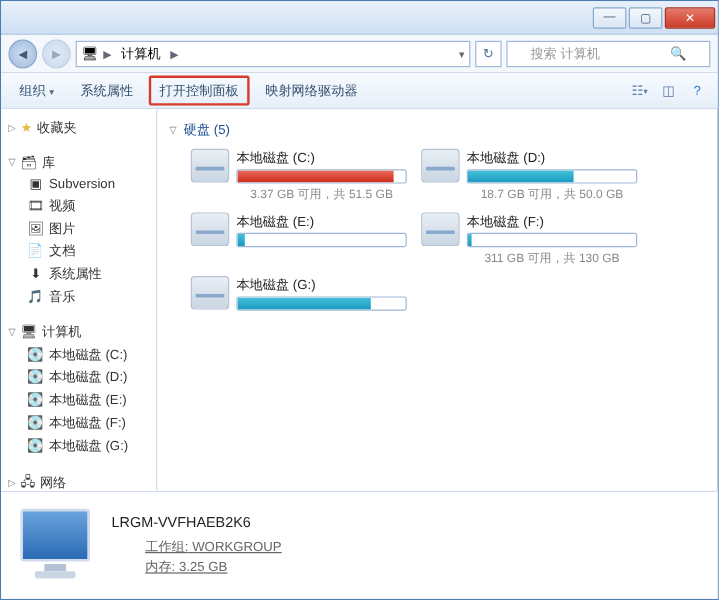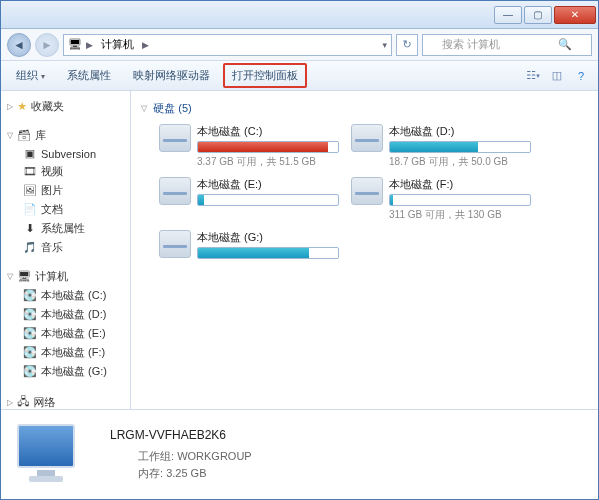--- a/index.html
+++ b/index.html
@@ -35,28 +35,28 @@
   .grouphdr .disc{color:#888; font-size:8px;}
   .drives{ display:flex; flex-wrap:wrap; gap:8px 12px; padding:4px 0 10px 18px;}
   .drive{ width:180px; display:flex; gap:6px; align-items:flex-start;}
   .drvicon{ width:32px; height:28px; flex:none; background:linear-gradient(#e8eef4,#cad6e3); border:1px solid #b3c2d4; border-radius:3px; position:relative;}
   .drvicon::after{content:""; position:absolute; left:3px; right:3px; top:14px; height:3px; background:#8aa8cc; border-radius:1px;}
   .drvbody{ flex:1;}
   .drvname{ color:#222; margin-bottom:2px;}
   .bar{ height:12px; border:1px solid #9fb8d8; background:#fff; border-radius:2px; overflow:hidden; margin-bottom:2px;}
   .barfill{ height:100%; background:linear-gradient(#43c1da,#1a9ac0);}
   .barfill.red{ background:linear-gradient(#e86a5a,#cc2b18);}
-  .drvinfo{ color:#888; font-size:10px;}
-  .details{ border-top:1px solid #d0dceb; height:90px; display:flex; align-items:center; padding:6px 10px; gap:29px; background:#fff;}
+  .drvinfo{ color:#888; font-size:10px;text-align:center;}
+  .details{ border-top:1px solid #d0dceb; height:90px; display:flex; align-items:center; padding:6px 10px; gap:12px; background:#fff;}
   .compimg{ width:70px; height:70px; position:relative;}
   .monitor{ position:absolute; left:6px; top:4px; width:58px; height:44px; background:linear-gradient(#6aa3dd,#2a6ab5); border:2px solid #d0dceb; border-radius:3px;}
   .monstand{position:absolute;left:26px;top:50px;width:18px;height:6px;background:#b3c2d4;}
   .monbase{position:absolute;left:18px;top:56px;width:34px;height:6px;background:#cad6e3;border-radius:2px;}
   .detbody .cname{ color:#222; font-size:12px; margin-bottom:6px;}
-  .detrow{ color:#666; padding-left:28px; line-height:1.5;}
+  .detrow{ color:#666; padding-left:28px; line-height:1.5;text-decoration:underline;}
 </style>
 </head>
 <body>
 
 <div class="window">
 
   <div class="titlebar">
     <div class="tbtn">―</div>
     <div class="tbtn">▢</div>
     <div class="tbtn close">✕</div>
@@ -77,22 +77,22 @@
     <div class="searchbox">
       <span>搜索 计算机</span>
       <span style="flex:1"></span>
       <span class="sicon">🔍</span>
     </div>
   </div>
 
   <div class="toolbar">
     <div class="tbitem"><span>组织</span><span class="dd">▾</span></div>
     <div class="tbitem">系统属性</div>
+    <div class="tbitem hl">打开控制面板</div>
     <div class="tbitem">映射网络驱动器</div>
-    <div class="tbitem hl">打开控制面板</div>
     <div class="tbright">
       <div class="tbicon">☷<span class="dd" style="font-size:7px;">▾</span></div>
       <div class="tbicon">◫</div>
       <div class="tbicon" style="color:#2a7ad4;">?</div>
     </div>
   </div>
 
   <div class="body">
 
     <div class="nav">

